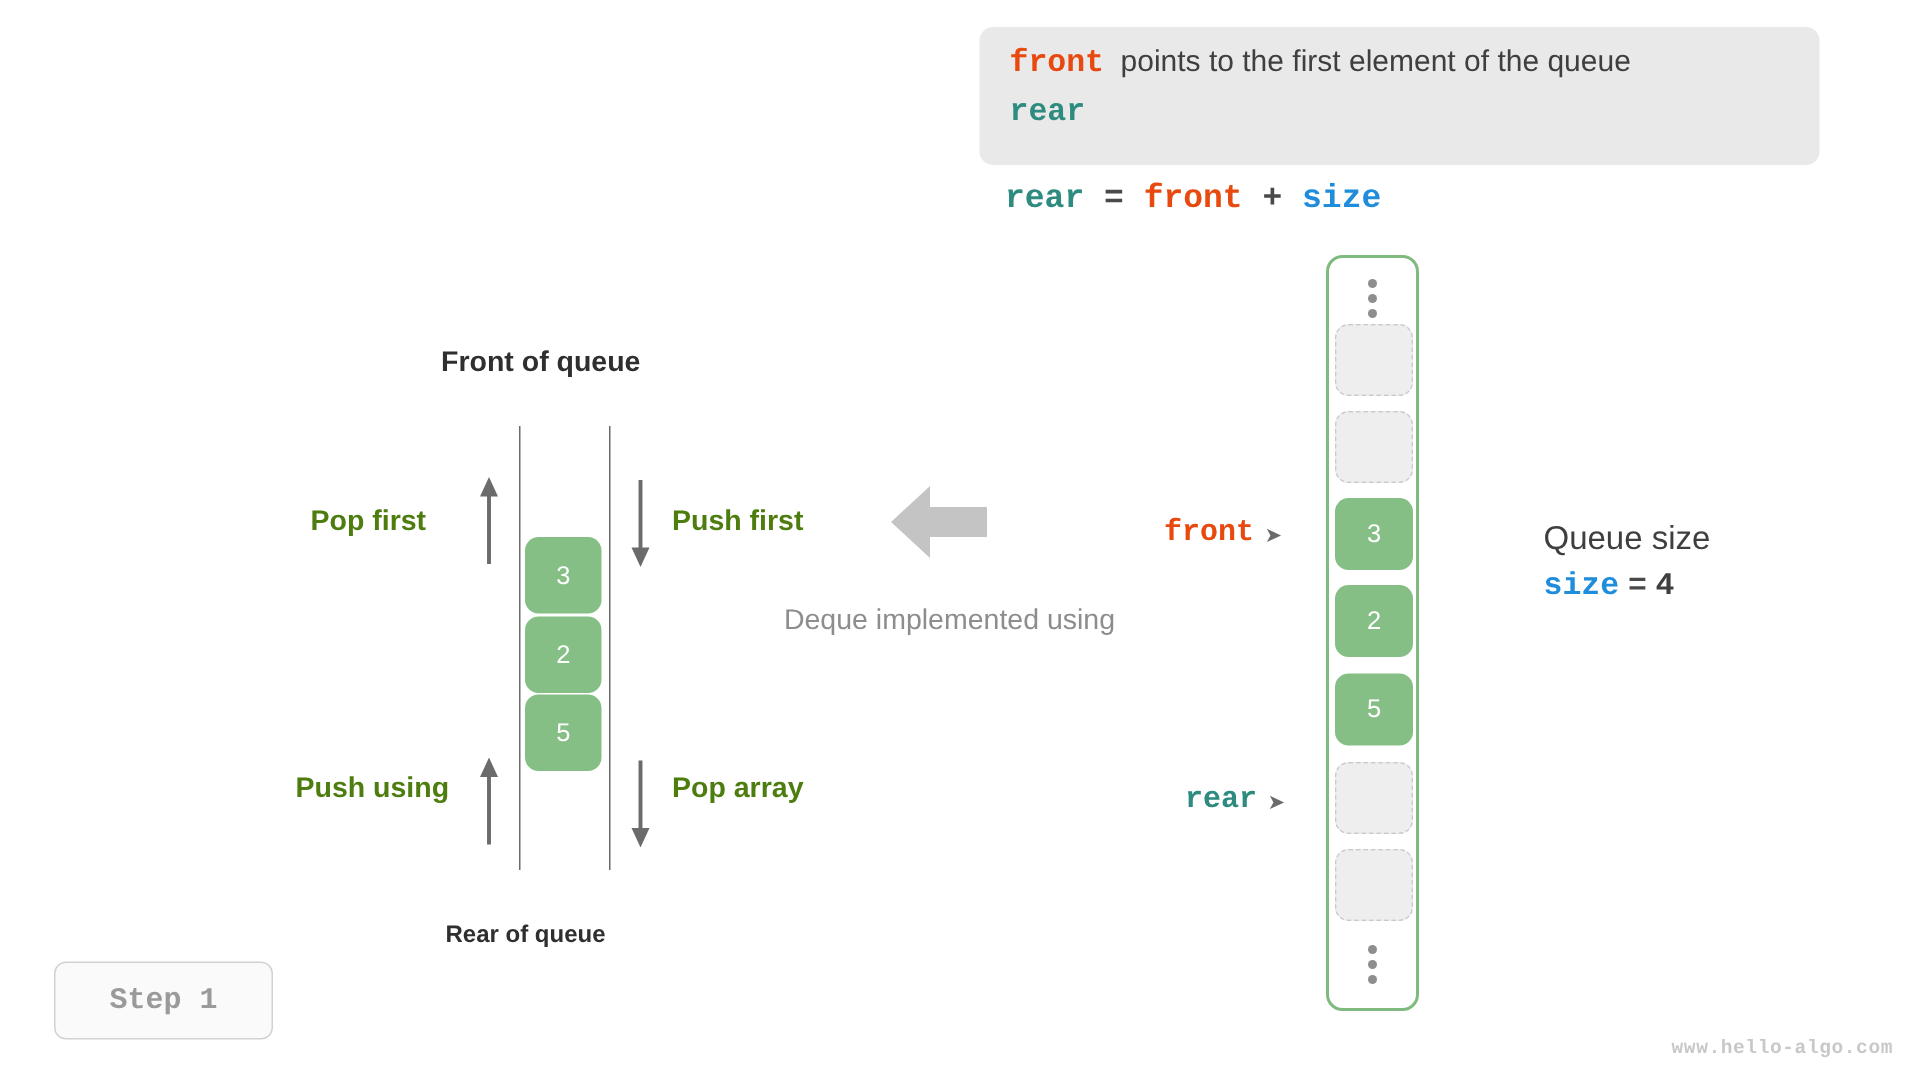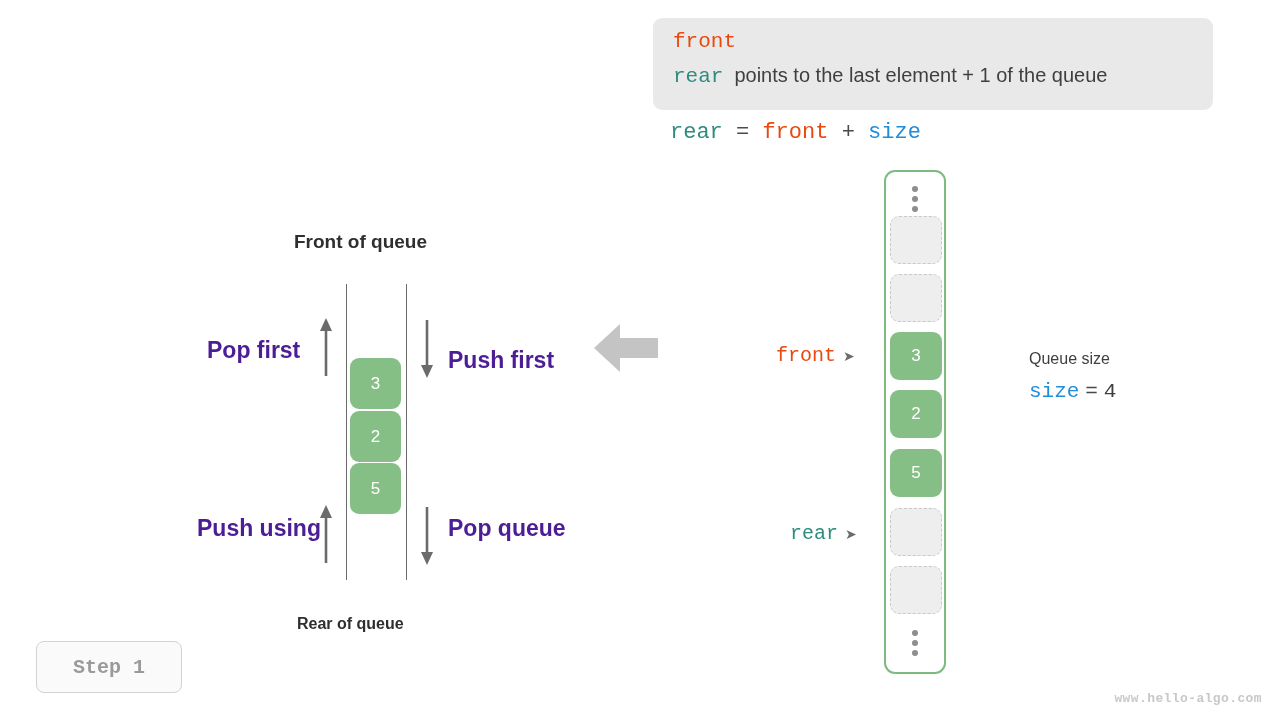--- a/index.html
+++ b/index.html
@@ -29,21 +29,21 @@
     padding: 12px 20px 0 20px;
   }
   .info-line {
     display: flex;
     align-items: baseline;
     height: 34px;
     white-space: nowrap;
   }
   .mono {
     font-family: "Liberation Mono", "DejaVu Sans Mono", monospace;
-    font-weight: normal;
+    font-weight: bold;
   }
   .kw-front { color: #e8490f; }
   .kw-rear  { color: #2e8b7f; }
   .kw-size  { color: #1f8ddb; margin-top: 16px; }
   .info-kw {
     font-size: 21px;
     margin-right: 11px;
   }
   .info-txt {
     font-size: 20px;
@@ -105,27 +105,27 @@
 
   
   .varrow {
     position: absolute;
     width: 14px;
   }
   .varrow svg { display: block; }
 
   .op-label {
     position: absolute;
-    font-size: 23px;
-    font-weight: bold;
-    color: #4c1d95;
+    font-size: 19px;
+    font-weight: bold;
+    color: #4d7c0f;
     white-space: nowrap;
   }
   #label-pop-first  { left: 207px; top: 337px; }
-  #label-push-first { left: 448px; top: 347px; }
+  #label-push-first { left: 448px; top: 337px; }
   #label-push-last  { left: 197px; top: 515px; }
   #label-pop-last   { left: 448px; top: 515px; }
 
   
   #big-arrow {
     position: absolute;
     left: 594px;
     top: 324px;
     width: 64px;
     height: 48px;
@@ -206,21 +206,21 @@
   #ptr-rear  { left: 790px; top: 522px; }
 
   
   #queue-size {
     position: absolute;
     left: 1029px;
     top: 344px;
     white-space: nowrap;
   }
   #queue-size .qs-title {
-    font-size: 16px;
+    font-size: 22px;
     color: #3f3f3f;
     line-height: 30px;
   }
   #queue-size .qs-val {
     font-size: 21px;
     line-height: 32px;
   }
 
   
   #step-badge {
@@ -253,24 +253,24 @@
     letter-spacing: 0.4px;
     font-weight: bold;
   }
 </style>
 </head>
 <body>
 
 <div id="info-box">
   <div class="info-line">
     <span class="mono info-kw kw-front">front</span>
+    <span class="info-txt">points to the first element of the queue</span>
   </div>
   <div class="info-line">
     <span class="mono info-kw kw-rear">rear</span>
-    <span class="info-txt">points to the last element + 1 of the queue</span>
   </div>
 </div>
 
 <div id="formula" class="mono">
   <span class="kw-rear">rear</span>
   <span class="op">=</span>
   <span class="kw-front">front</span>
   <span class="op">+</span>
   <span class="kw-size">size</span>
 </div>
@@ -315,29 +315,30 @@
 <div class="varrow" style="left:420px; top:505px;">
   <svg width="14" height="60" viewBox="0 0 14 60">
     <line x1="7" y1="2" x2="7" y2="50" stroke="#6b6b6b" stroke-width="2.6"></line>
     <polygon points="7,60 13,47 1,47" fill="#6b6b6b"></polygon>
   </svg>
 </div>
 
 <div class="op-label" id="label-pop-first">Pop first</div>
 <div class="op-label" id="label-push-first">Push first</div>
 <div class="op-label" id="label-push-last">Push using</div>
-<div class="op-label" id="label-pop-last">Pop queue</div>
+<div class="op-label" id="label-pop-last">Pop array</div>
 
 <div id="big-arrow">
   <svg width="64" height="48" viewBox="0 0 64 48">
     <polygon points="0,24 26,0 26,14 64,14 64,34 26,34 26,48" fill="#c4c4c4"></polygon>
   </svg>
 </div>
 
 <div id="caption">
+  <div>Deque implemented using</div>
 </div>
 
 <div id="array-container">
   <div class="dots" style="top:14px;">
     <span></span>
       <span></span>
       <span></span>
   </div>
 
   <div class="arr-slot empty" style="top:44px">

